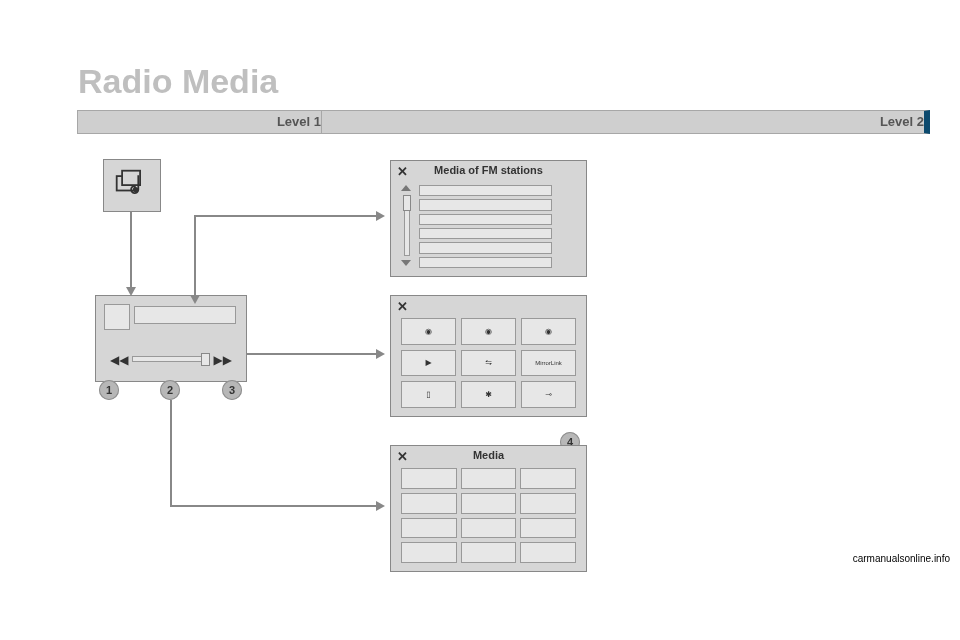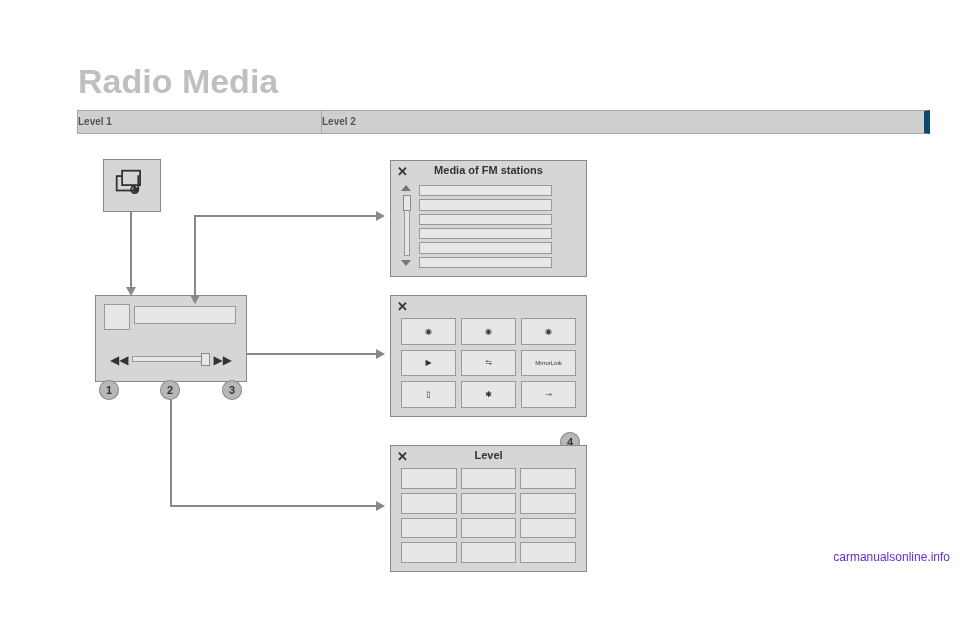--- a/index.html
+++ b/index.html
@@ -1,19 +1,19 @@
 <!DOCTYPE html>
 <html><head>
 <meta charset="utf-8">
 <style>
   html,body{margin:0;padding:0;width:960px;height:640px;background:#fff;font-family:Arial,Helvetica,sans-serif;color:#666;overflow:hidden}
   .page{position:relative;width:960px;height:572px}
   .title{position:absolute;left:78px;top:62px;font-size:34px;font-weight:bold;color:#bfbfbf;text-shadow:0 1px 0 #fff}
   .hdr{position:absolute;left:77px;top:110px;right:30px;height:24px;display:flex}
-  .hdr div{background:#cfcfcf;border:1px solid #a7a7a7;border-right:none;text-align:left;font-size:10px;font-weight:bold;color:#555;line-height:22px}
+  .hdr div{background:#cfcfcf;border:1px solid #a7a7a7;border-right:none;text-align:right;font-size:13px;font-weight:bold;color:#555;line-height:22px}
   .hdr div:last-child{border-right:6px solid #0c4a6e}
   .hdr .c1{width:243px}
   .hdr .c2{flex:1}
   .icon-tile{position:absolute;left:103px;top:159px;width:56px;height:51px;background:#d6d6d6;border:1px solid #888;display:flex;align-items:center;justify-content:center}
   .icon-tile svg{width:36px;height:36px}
   .player{position:absolute;left:95px;top:295px;width:150px;height:85px;background:#d6d6d6;border:1px solid #888}
   .player .thumb{position:absolute;left:8px;top:8px;width:24px;height:24px;background:#e7e7e7;border:1px solid #999}
   .player .namebar{position:absolute;left:38px;top:10px;right:10px;height:16px;background:#e7e7e7;border:1px solid #999}
   .player .prev{position:absolute;left:14px;bottom:14px;font-size:12px;color:#333}
   .player .next{position:absolute;right:14px;bottom:14px;font-size:12px;color:#333}
@@ -31,21 +31,21 @@
   .fm .scroll .bar{position:absolute;left:3px;top:10px;bottom:10px;width:4px;background:#e7e7e7;border:1px solid #999}
   .fm .scroll .hnd{position:absolute;left:2px;top:10px;width:6px;height:14px;background:#e7e7e7;border:1px solid #888}
   .fm .rows{position:absolute;left:28px;right:34px;top:24px;bottom:8px;display:flex;flex-direction:column;gap:3px}
   .fm .rows div{flex:1;background:#e7e7e7;border:1px solid #999}
   .src{left:390px;top:295px;width:195px;height:120px}
   .src .grid{position:absolute;left:10px;right:10px;top:22px;bottom:8px;display:grid;grid-template-columns:repeat(3,1fr);grid-template-rows:repeat(3,1fr);gap:5px}
   .src .cell{background:#e7e7e7;border:1px solid #999;display:flex;align-items:center;justify-content:center;font-size:8px;color:#333}
   .preset{left:390px;top:445px;width:195px;height:125px}
   .preset .pgrid{position:absolute;left:10px;right:10px;top:22px;bottom:8px;display:grid;grid-template-columns:repeat(3,1fr);grid-template-rows:repeat(4,1fr);gap:4px}
   .preset .pcell{background:#e7e7e7;border:1px solid #999}
-  .watermark{position:absolute;right:10px;bottom:8px;font-size:12px;color:#6d28d9}
+  .watermark{position:absolute;right:10px;bottom:8px;font-size:10px;color:#000000}
   
   .ln{position:absolute;background:#888}
   .ah{position:absolute;width:0;height:0}
   .ah.r{border-top:5px solid transparent;border-bottom:5px solid transparent;border-left:9px solid #888}
   .ah.d{border-left:5px solid transparent;border-right:5px solid transparent;border-top:9px solid #888}
 </style>
 </head>
 <body>
 
 <div class="page">
@@ -126,21 +126,21 @@
   </div>
 
   <div class="ln" style="left:170px;top:400px;width:2px;height:105px"></div>
   <div class="ln" style="left:170px;top:505px;width:206px;height:2px"></div>
   <div class="ah r" style="left:376px;top:501px"></div>
 
   <div class="num" style="left:560px;top:432px">4</div>
 
   <div class="panel preset">
     <span class="close">✕</span>
-    <div class="ptitle">Level</div>
+    <div class="ptitle">Media</div>
     <div class="pgrid">
       <div class="pcell"></div>
         <div class="pcell"></div>
         <div class="pcell"></div>
       <div class="pcell"></div>
         <div class="pcell"></div>
         <div class="pcell"></div>
       <div class="pcell"></div>
         <div class="pcell"></div>
         <div class="pcell"></div>

